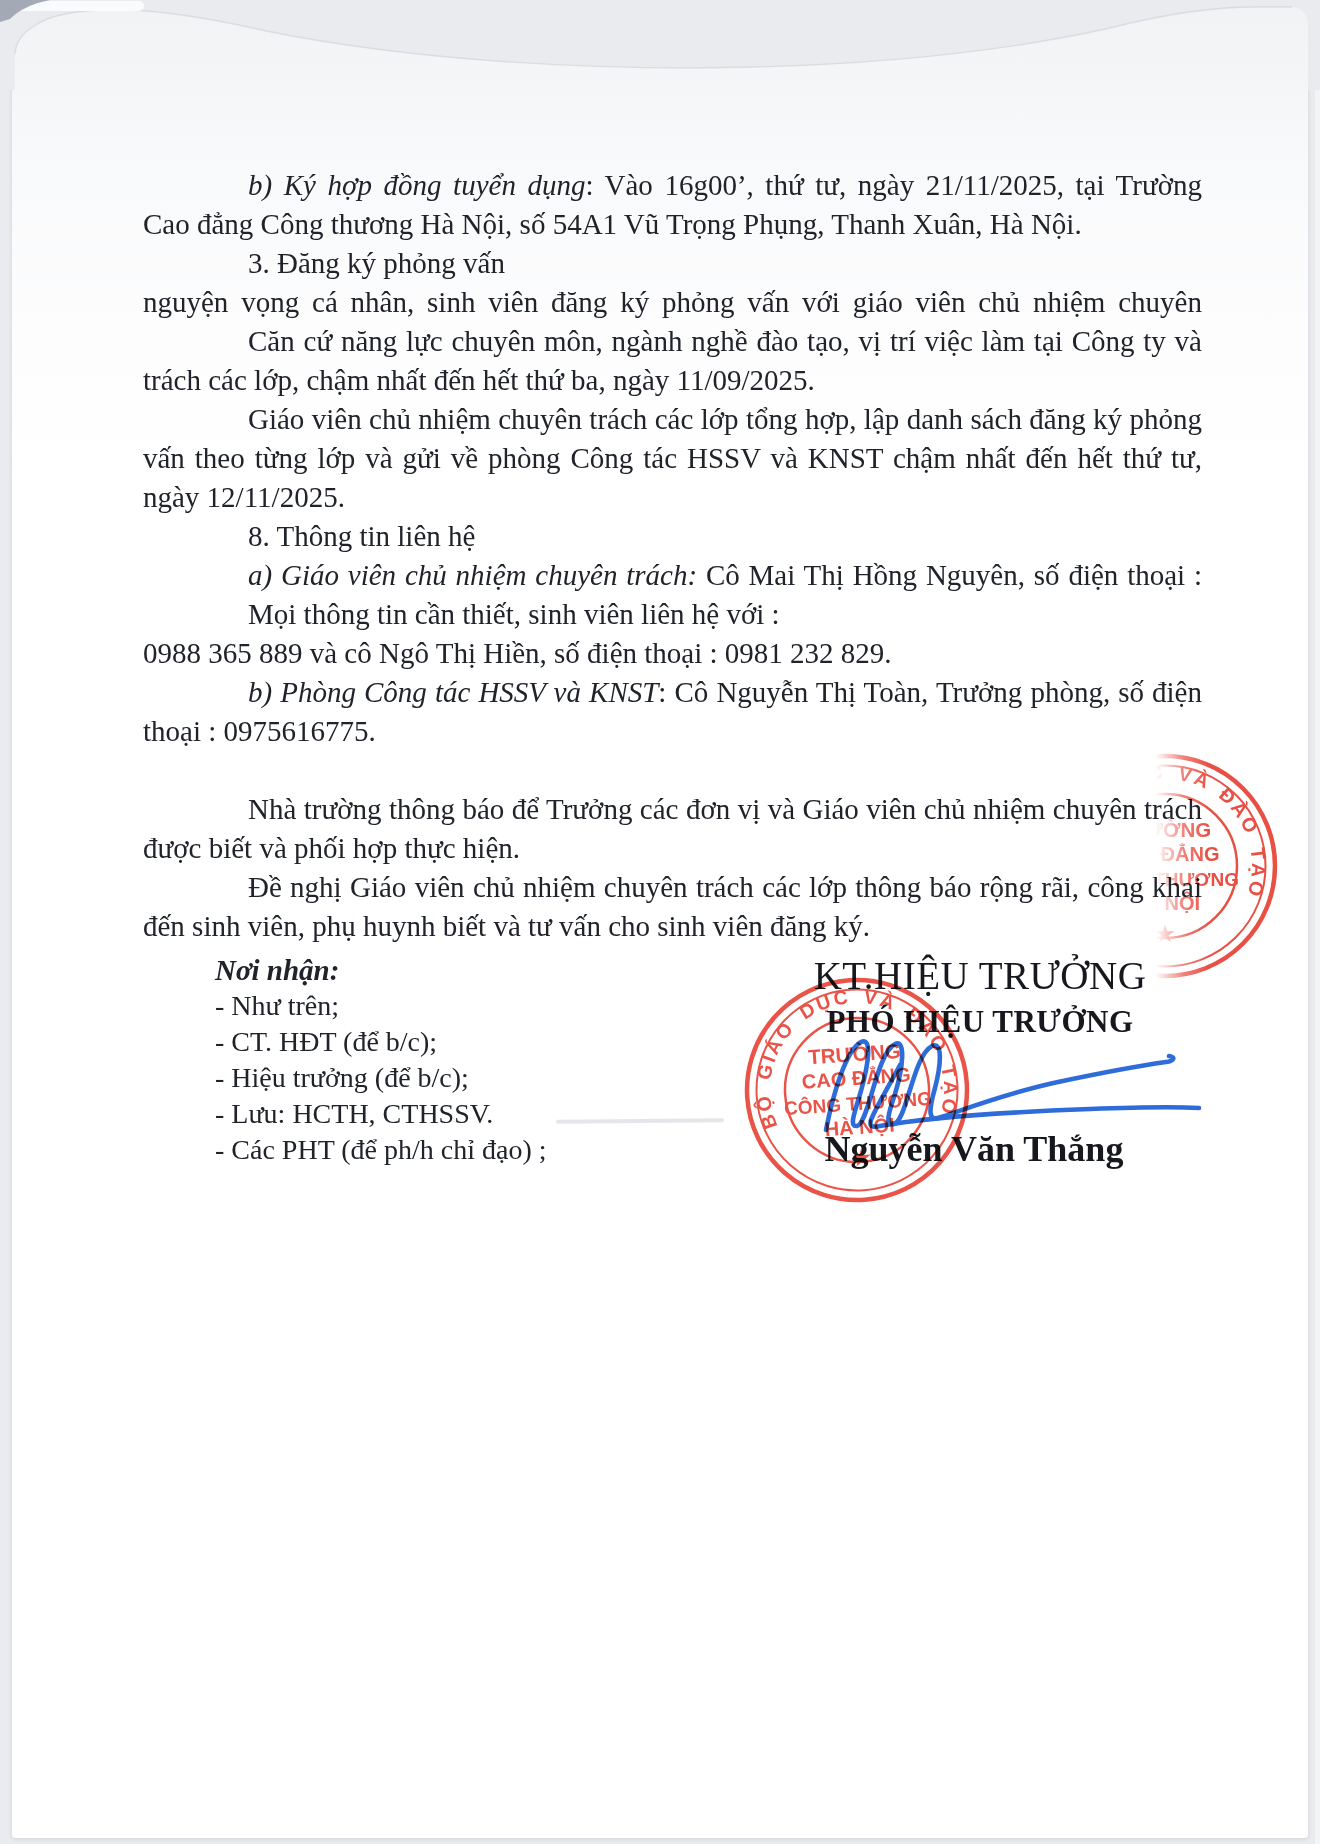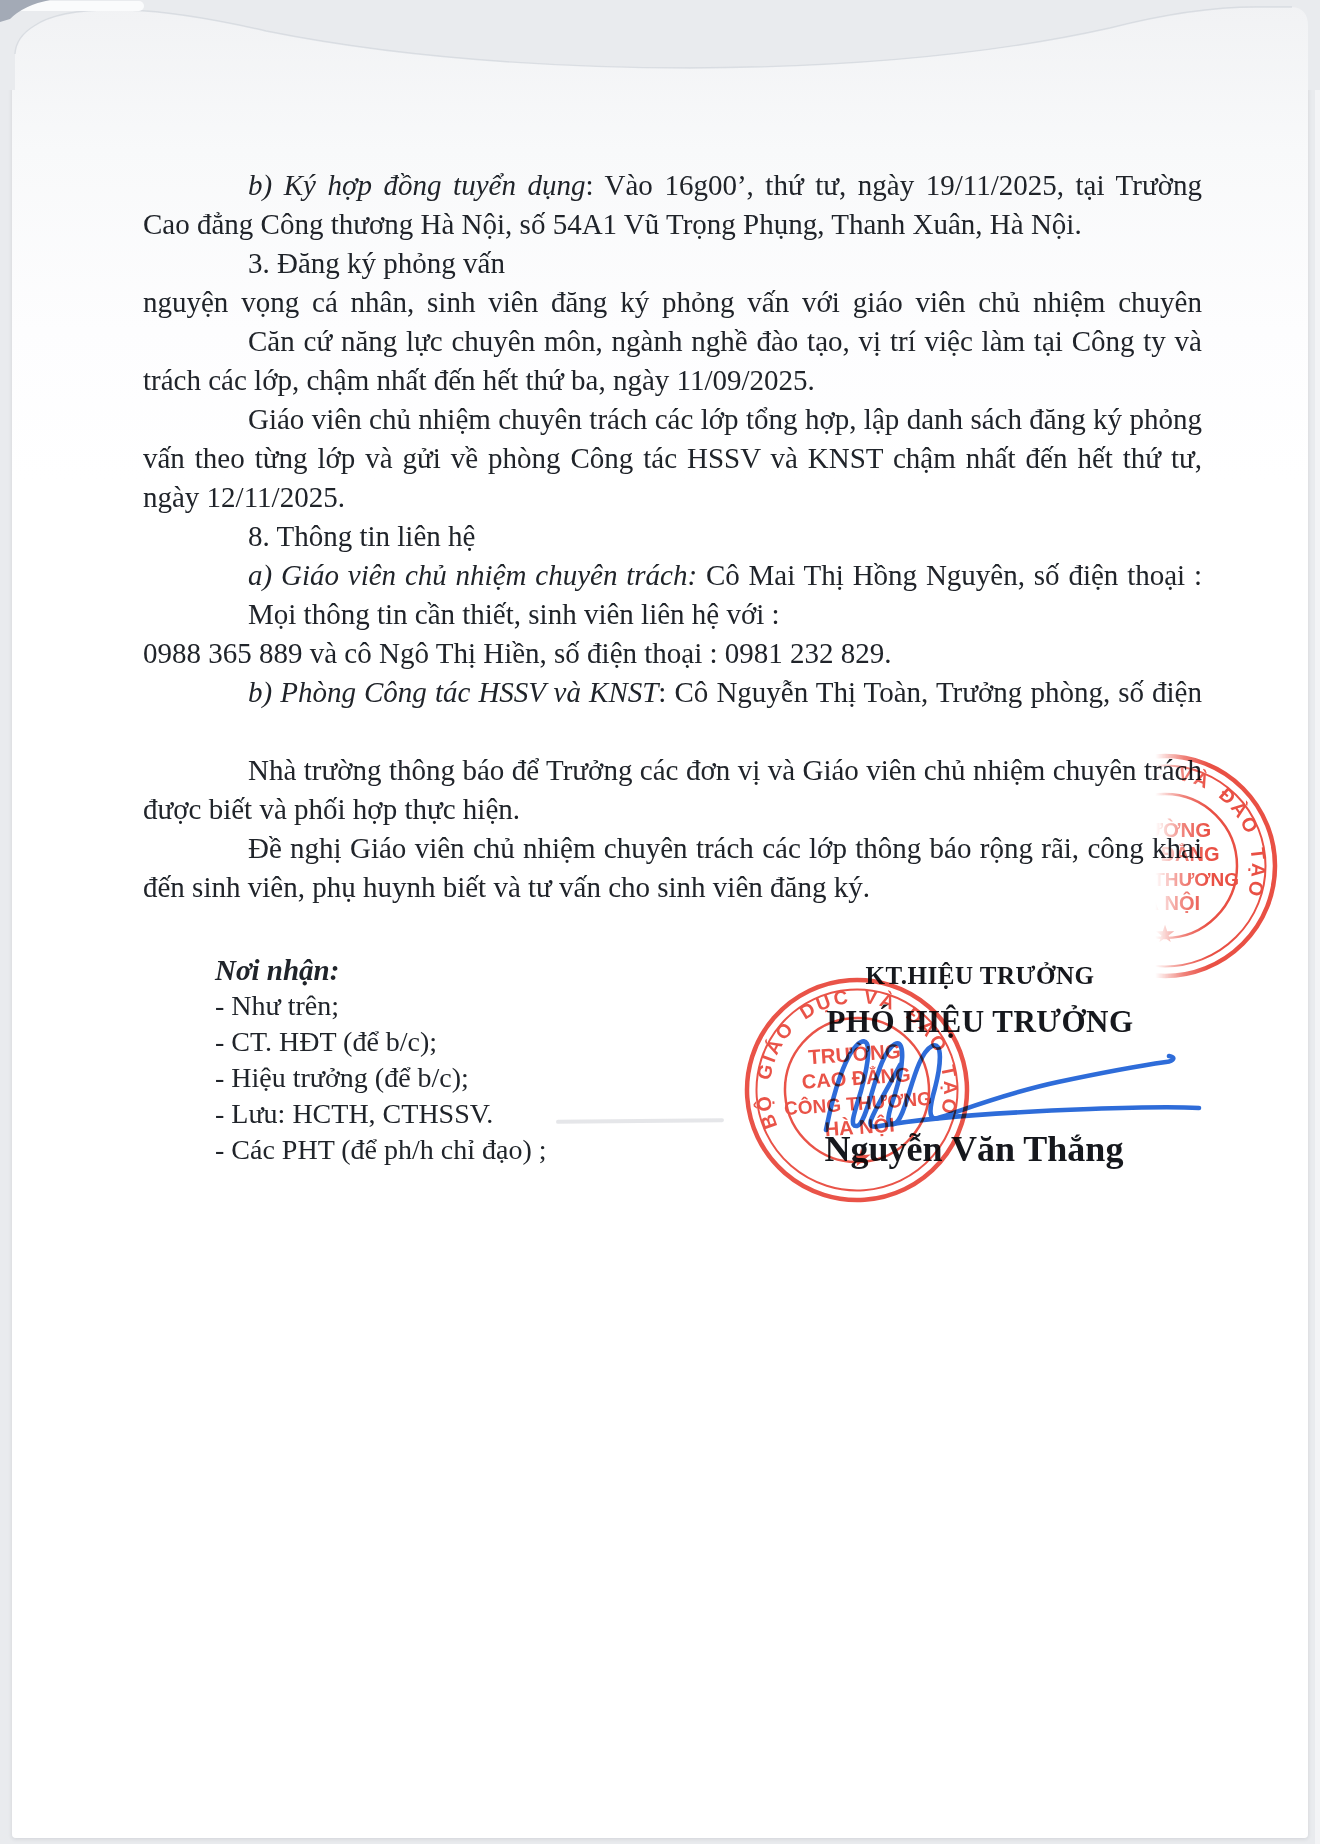--- a/index.html
+++ b/index.html
@@ -19,21 +19,21 @@
   .line .i{font-style:italic;}
   .line .b{font-weight:normal;}
   .line .n{font-style:normal;}
   
   .recips{position:absolute;left:215px;top:952px;color:var(--ink,#20242a);z-index:2;}
   .recips .hd{font-size:29px;font-weight:bold;font-style:italic;line-height:36px;}
   .recips .item{font-size:28px;line-height:36px;}
   
   .signtitles{position:absolute;left:740px;top:958px;width:480px;text-align:center;
               color:#16181d;z-index:2;}
-  .signtitles .t1{font-size:25px;font-weight:bold;letter-spacing:.5px;line-height:36px;}
+  .signtitles .t1{font-size:39px;font-weight:normal;letter-spacing:.5px;line-height:36px;}
   .signtitles .t2{font-size:31px;font-weight:bold;letter-spacing:.5px;line-height:36px;margin-top:10px;}
   .signername{position:absolute;left:734px;top:1128px;width:480px;text-align:center;
               font-size:36px;font-weight:bold;color:#16181d;z-index:2;}
   
   .stamp{position:absolute;width:240px;height:240px;mix-blend-mode:multiply;z-index:3;}
   .stampA{left:737px;top:970px;transform:rotate(-4deg);opacity:.93;}
   .stampB{left:1045px;top:746px;opacity:.95;
           -webkit-mask-image:linear-gradient(90deg,transparent 0 46%,rgba(0,0,0,.72) 58%,#000 68%);
           mask-image:linear-gradient(90deg,transparent 0 46%,rgba(0,0,0,.72) 58%,#000 68%);}
   .stamp svg{width:100%;height:100%;}
@@ -54,34 +54,35 @@
   <svg class="topcurve" viewBox="0 0 1320 90">
     <path d="M0,0 L1320,0 L1320,90 L1308,90 L1308,26 Q1308,8 1292,7 L1256,7 Q1192,7 1110,28 Q935,67 690,68 Q445,67 266,31 Q184,12 128,10 Q60,8 34,26 Q16,37 15,54 L15,90 L0,90 Z" fill="#e9ebee"></path>
     <path d="M15,54 Q16,37 34,26 Q60,8 128,10 Q184,12 266,31 Q445,67 690,68 Q935,67 1110,28 Q1192,7 1256,7 L1292,7" fill="none" stroke="#c9cdd5" stroke-width="1.4" opacity=".55"></path>
     <rect x="10" y="1" width="134" height="10" rx="5" fill="#fafbfc"></rect>
     <path d="M0,0 L50,0 Q24,5 10,19 L0,22 Z" fill="#a3aab6"></path>
   </svg>
 
   <div class="smudge"></div>
 
   <div class="doc">
-      <div class="line ind"><span class="i">b) Ký hợp đồng tuyển dụng</span><span class="n">: Vào 16g00’, thứ tư, ngày 19/11/2025, tại Trường</span></div>
+      <div class="line ind"><span class="i">b) Ký hợp đồng tuyển dụng</span><span class="n">: Vào 16g00’, thứ tư, ngày 21/11/2025, tại Trường</span></div>
       <div class="line last"><span class="n">Cao đẳng Công thương Hà Nội, số 54A1 Vũ Trọng Phụng, Thanh Xuân, Hà Nội.</span></div>
       <div class="line ind last"><span class="b">3. Đăng ký phỏng vấn</span></div>
       <div class="line"><span class="n">nguyện vọng cá nhân, sinh viên đăng ký phỏng vấn với giáo viên chủ nhiệm chuyên</span></div>
       <div class="line ind"><span class="n">Căn cứ năng lực chuyên môn, ngành nghề đào tạo, vị trí việc làm tại Công ty và</span></div>
       <div class="line last"><span class="n">trách các lớp, chậm nhất đến hết thứ ba, ngày 11/09/2025.</span></div>
       <div class="line ind"><span class="n">Giáo viên chủ nhiệm chuyên trách các lớp tổng hợp, lập danh sách đăng ký phỏng</span></div>
       <div class="line"><span class="n">vấn theo từng lớp và gửi về phòng Công tác HSSV và KNST chậm nhất đến hết thứ tư,</span></div>
       <div class="line last"><span class="n">ngày 12/11/2025.</span></div>
       <div class="line ind last"><span class="b">8. Thông tin liên hệ</span></div>
       <div class="line ind"><span class="i">a) Giáo viên chủ nhiệm chuyên trách:</span><span class="n"> Cô Mai Thị Hồng Nguyên, số điện thoại :</span></div>
       <div class="line ind last"><span class="n">Mọi thông tin cần thiết, sinh viên liên hệ với :</span></div>
       <div class="line last"><span class="n">0988 365 889 và cô Ngô Thị Hiền, số điện thoại : 0981 232 829.</span></div>
       <div class="line ind"><span class="i">b) Phòng Công tác HSSV và KNST</span><span class="n">: Cô Nguyễn Thị Toàn, Trưởng phòng, số điện</span></div>
+      <div class="line last"><span class="n">thoại : 0975616775.</span></div>
       <div class="line">&nbsp;</div>
       <div class="line ind"><span class="n">Nhà trường thông báo để Trưởng các đơn vị và Giáo viên chủ nhiệm chuyên trách</span></div>
       <div class="line last"><span class="n">được biết và phối hợp thực hiện.</span></div>
       <div class="line ind"><span class="n">Đề nghị Giáo viên chủ nhiệm chuyên trách các lớp thông báo rộng rãi, công khai</span></div>
       <div class="line last"><span class="n">đến sinh viên, phụ huynh biết và tư vấn cho sinh viên đăng ký.</span></div>
     </div>
 
   <div class="recips">
     <div class="hd">Nơi nhận:</div>
     <div id="recipList">

